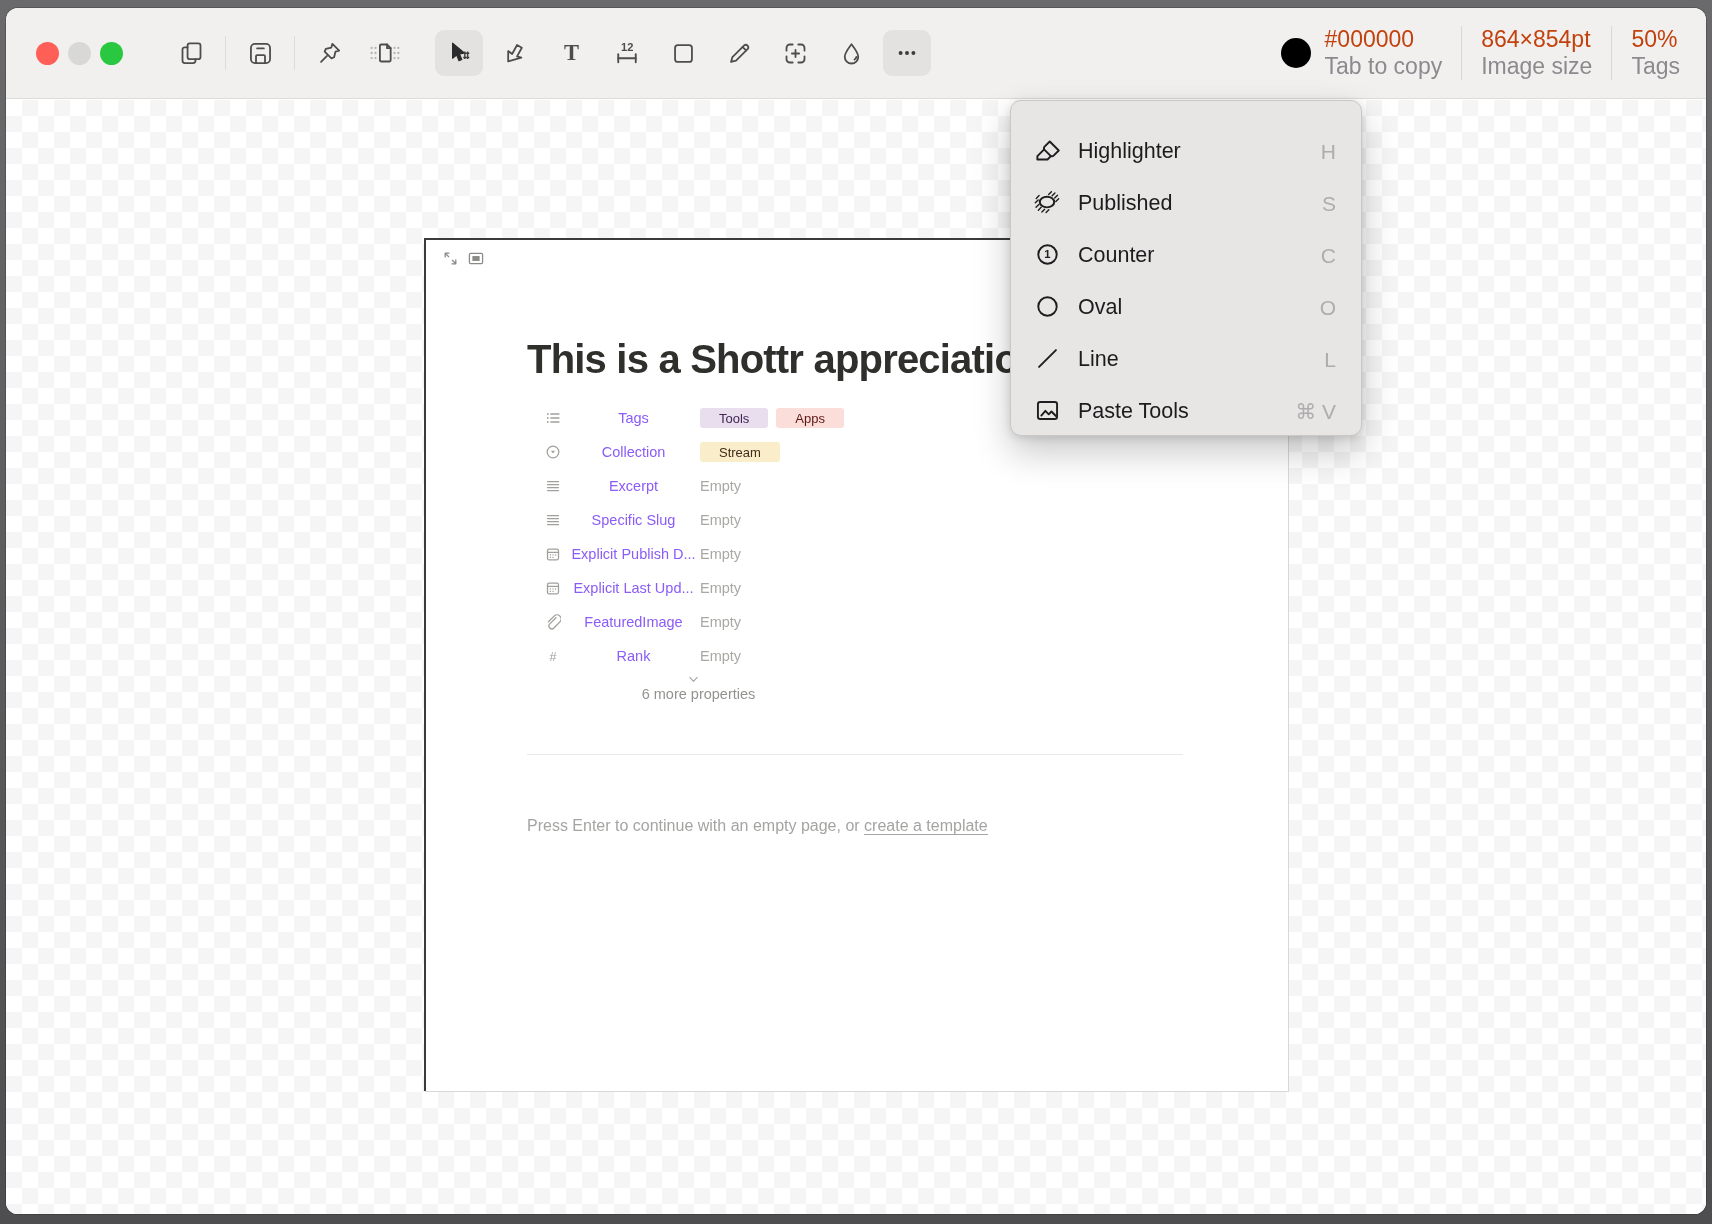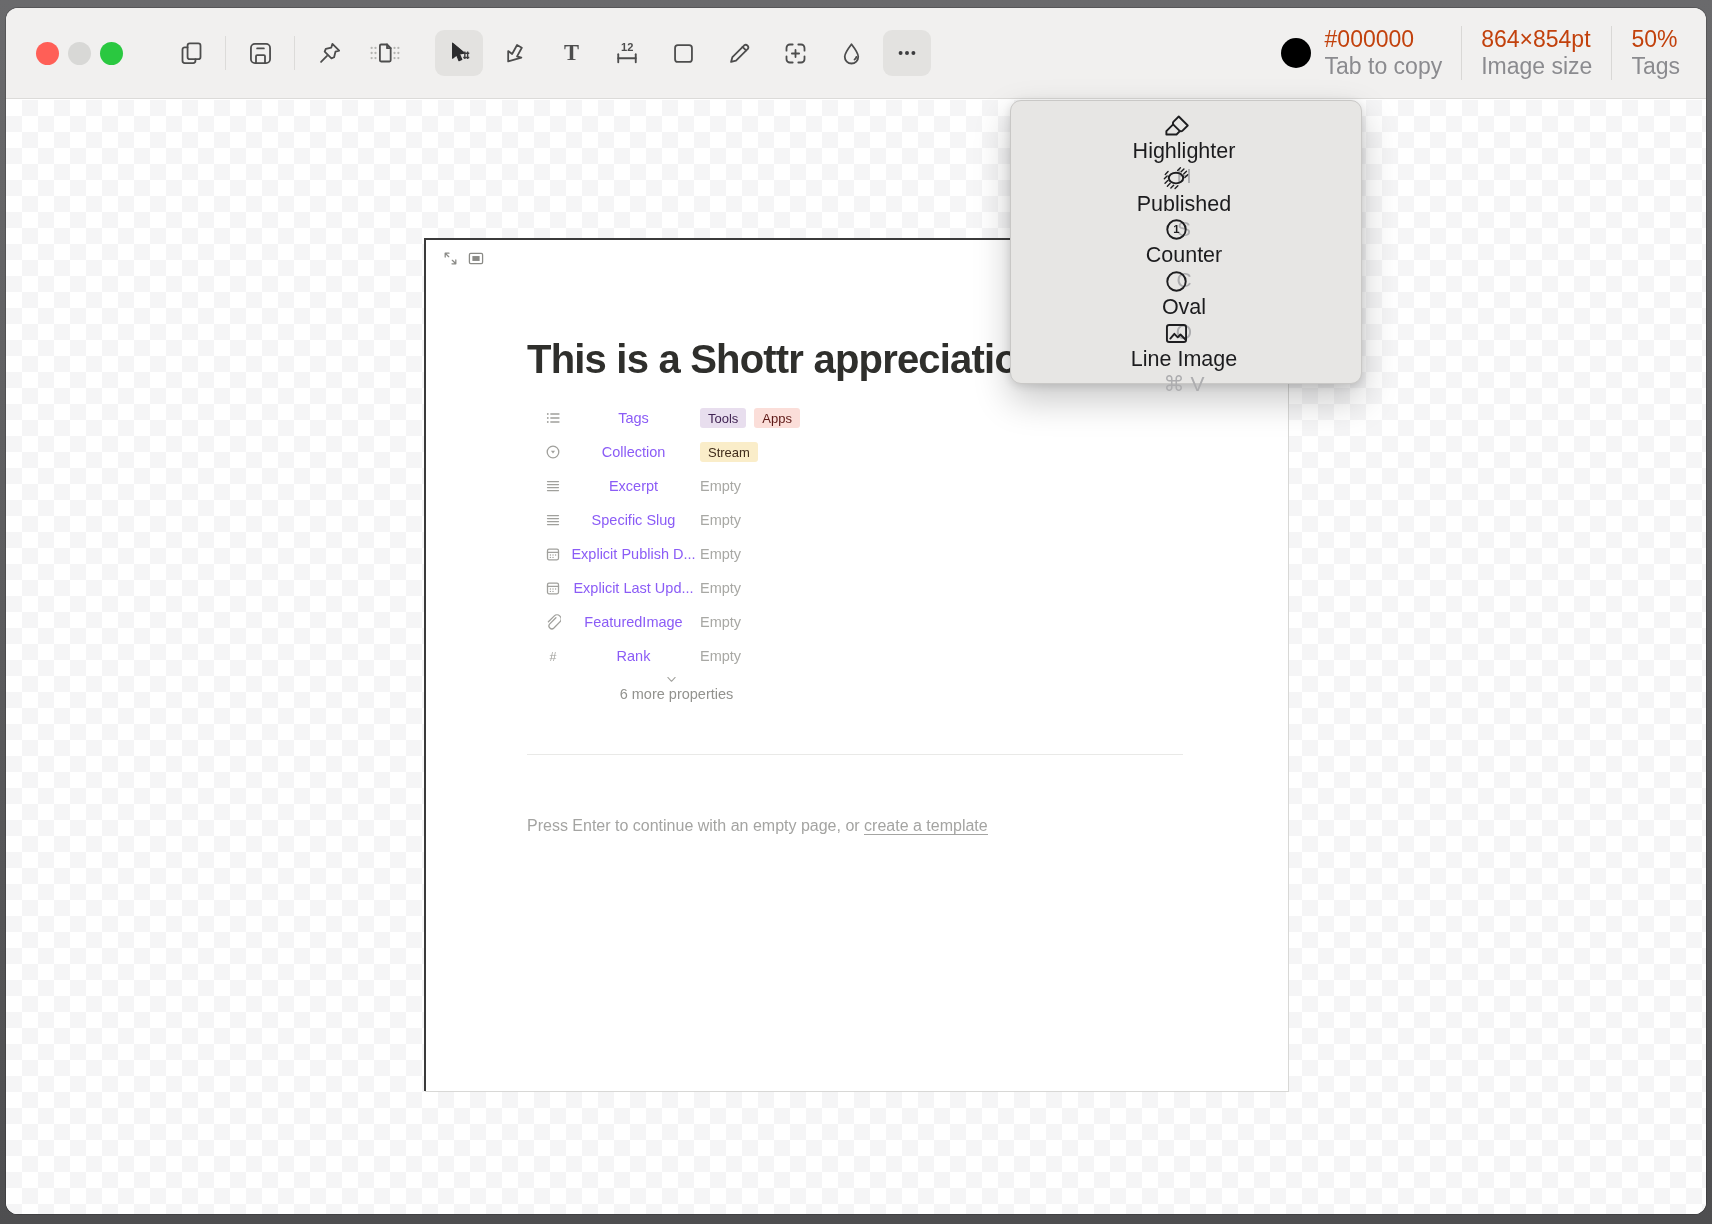--- a/index.html
+++ b/index.html
@@ -54,40 +54,40 @@
   .doc-title {
     position:absolute; left:101px; top:97px; font-size:40px; font-weight:700;
     letter-spacing:-0.8px; color:#2F2F2C; white-space:nowrap;
   }
   .props { position:absolute; left:119px; top:161px; }
   .p-row { height:34px; display:flex; align-items:center; }
   .p-icon { width:16px; height:16px; margin-right:6px; flex:none; display:flex; }
   .p-name { width:133px; font-size:14.5px; color:#8b5cf6; white-space:nowrap; overflow:hidden; flex:none;text-align:center; }
   .p-value { display:flex; align-items:center; font-size:14.5px; color:#A8A8A4; }
   .chip {
-    height:20px; padding:0 8px; border-radius:3px; font-size:13px;
+    height:20px; padding:0 19px; border-radius:3px; font-size:13px;
     display:flex; align-items:center; margin-right:8px; white-space:nowrap;
   }
   .checkbox {
     width:15px; height:15px; border-radius:3px;
     display:flex; align-items:center; justify-content:center;
   }
   .p-more { height:34px; display:flex; align-items:center; color:#92928E; font-size:14.5px;flex-direction:column; }
   .p-more svg { margin-right:10px; }
   .doc-divider { position:absolute; left:101px; top:514px; width:656px; height:1px; background:#E9E9E7; }
   .doc-footer { position:absolute; left:101px; top:537px; font-size:16px; color:#A4A4A2; white-space:nowrap;margin-top:40px; }
   .doc-footer .link { border-bottom:1px solid #A4A4A2; }
   
   .menu {
     position:absolute; left:1004px; top:92px; width:352px; z-index:10;
     background:#E7E6E4; border:1px solid #C9C8C6; border-radius:11px;
     padding:11px 0;
     box-shadow: 0 16px 36px rgba(0,0,0,.22), 0 2px 8px rgba(0,0,0,.12);
   }
-  .m-item { height:52px; display:flex; align-items:center; padding:0 25px 0 21px;flex-direction:column; }
+  .m-item { height:52px; display:flex; align-items:flex-end; padding:0 25px 0 21px; }
   .m-icon { width:30px; display:flex; justify-content:center; margin-right:16px; flex:none; }
   .m-label { font-size:21.5px; color:#1c1c1e; flex:1; }
   .m-key { font-size:21px; color:#ADADAF; white-space:nowrap; }
   .mi { stroke:#1e1e20; fill:none; stroke-width:1.7; stroke-linecap:round; stroke-linejoin:round; }
   .pi { stroke:#A0A09C; fill:none; stroke-width:1.3; stroke-linecap:round; stroke-linejoin:round; }
 </style>
 </head>
 <body>
 
 <div class="window">
@@ -429,22 +429,31 @@
           <svg width="27" height="27" viewBox="0 0 24 24" class="mi">
             <circle cx="12" cy="12" r="8.2"></circle>
           </svg>
         </span>
         <span class="m-label">Oval</span>
         <span class="m-key">O</span>
       </div>
       <div class="m-item">
         <span class="m-icon">
           <svg width="27" height="27" viewBox="0 0 24 24" class="mi">
+            <line x1="4.5" y1="19.5" x2="19.5" y2="4.5"></line>
+          </svg>
+        </span>
+        <span class="m-label">Line</span>
+        <span class="m-key">L</span>
+      </div>
+      <div class="m-item">
+        <span class="m-icon">
+          <svg width="27" height="27" viewBox="0 0 24 24" class="mi">
             <rect x="3.5" y="4.5" width="17" height="15" rx="2"></rect>
             <path d="M6.5 16.5 l3.6-4.2 3 3.1 2.4-2.5 4 4"></path>
           </svg>
         </span>
-        <span class="m-label">Line Image</span>
+        <span class="m-label">Paste Tools</span>
         <span class="m-key">⌘ V</span>
       </div>
     </div>
 
 </div>
 
 </body></html>

